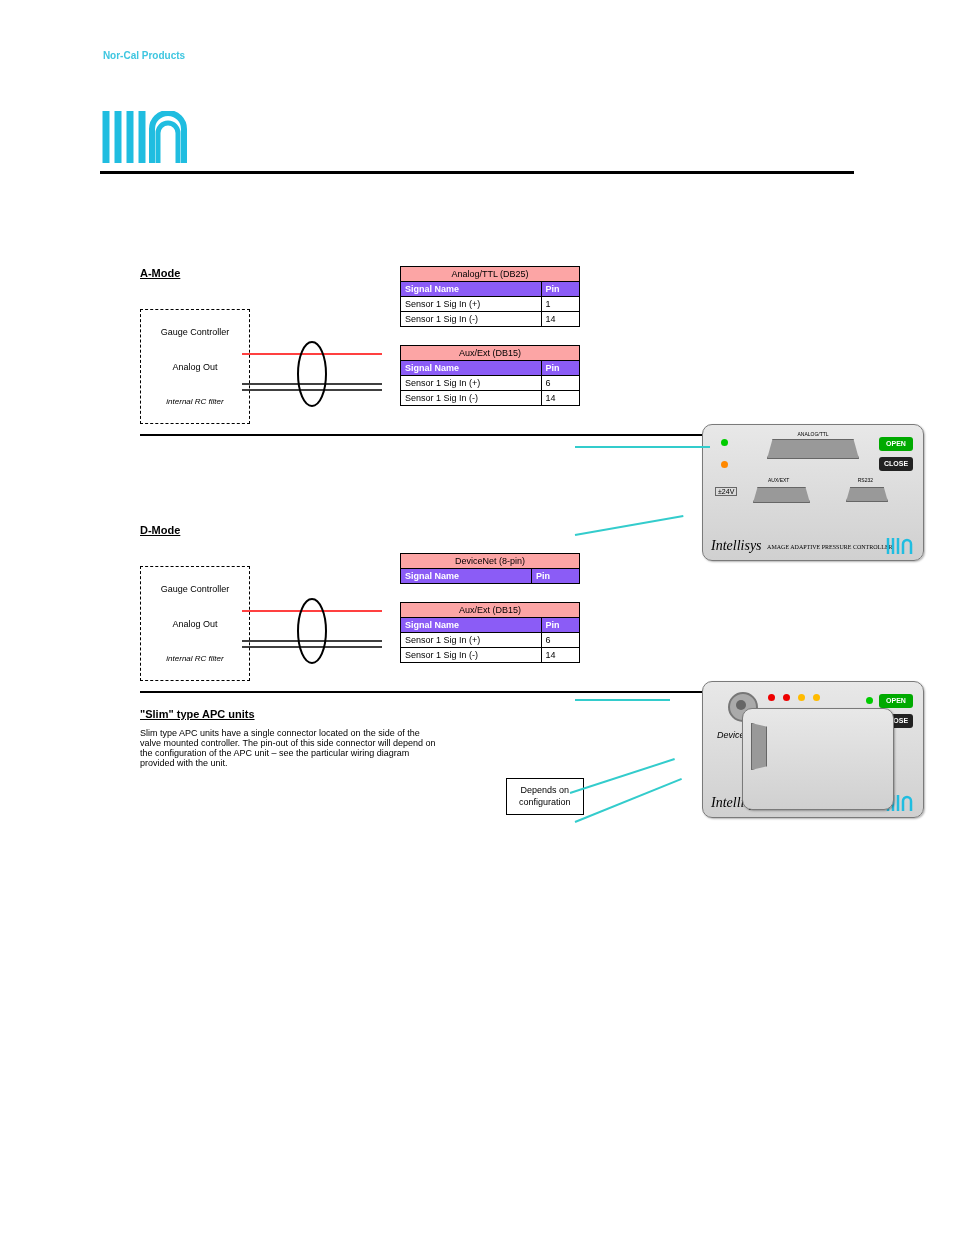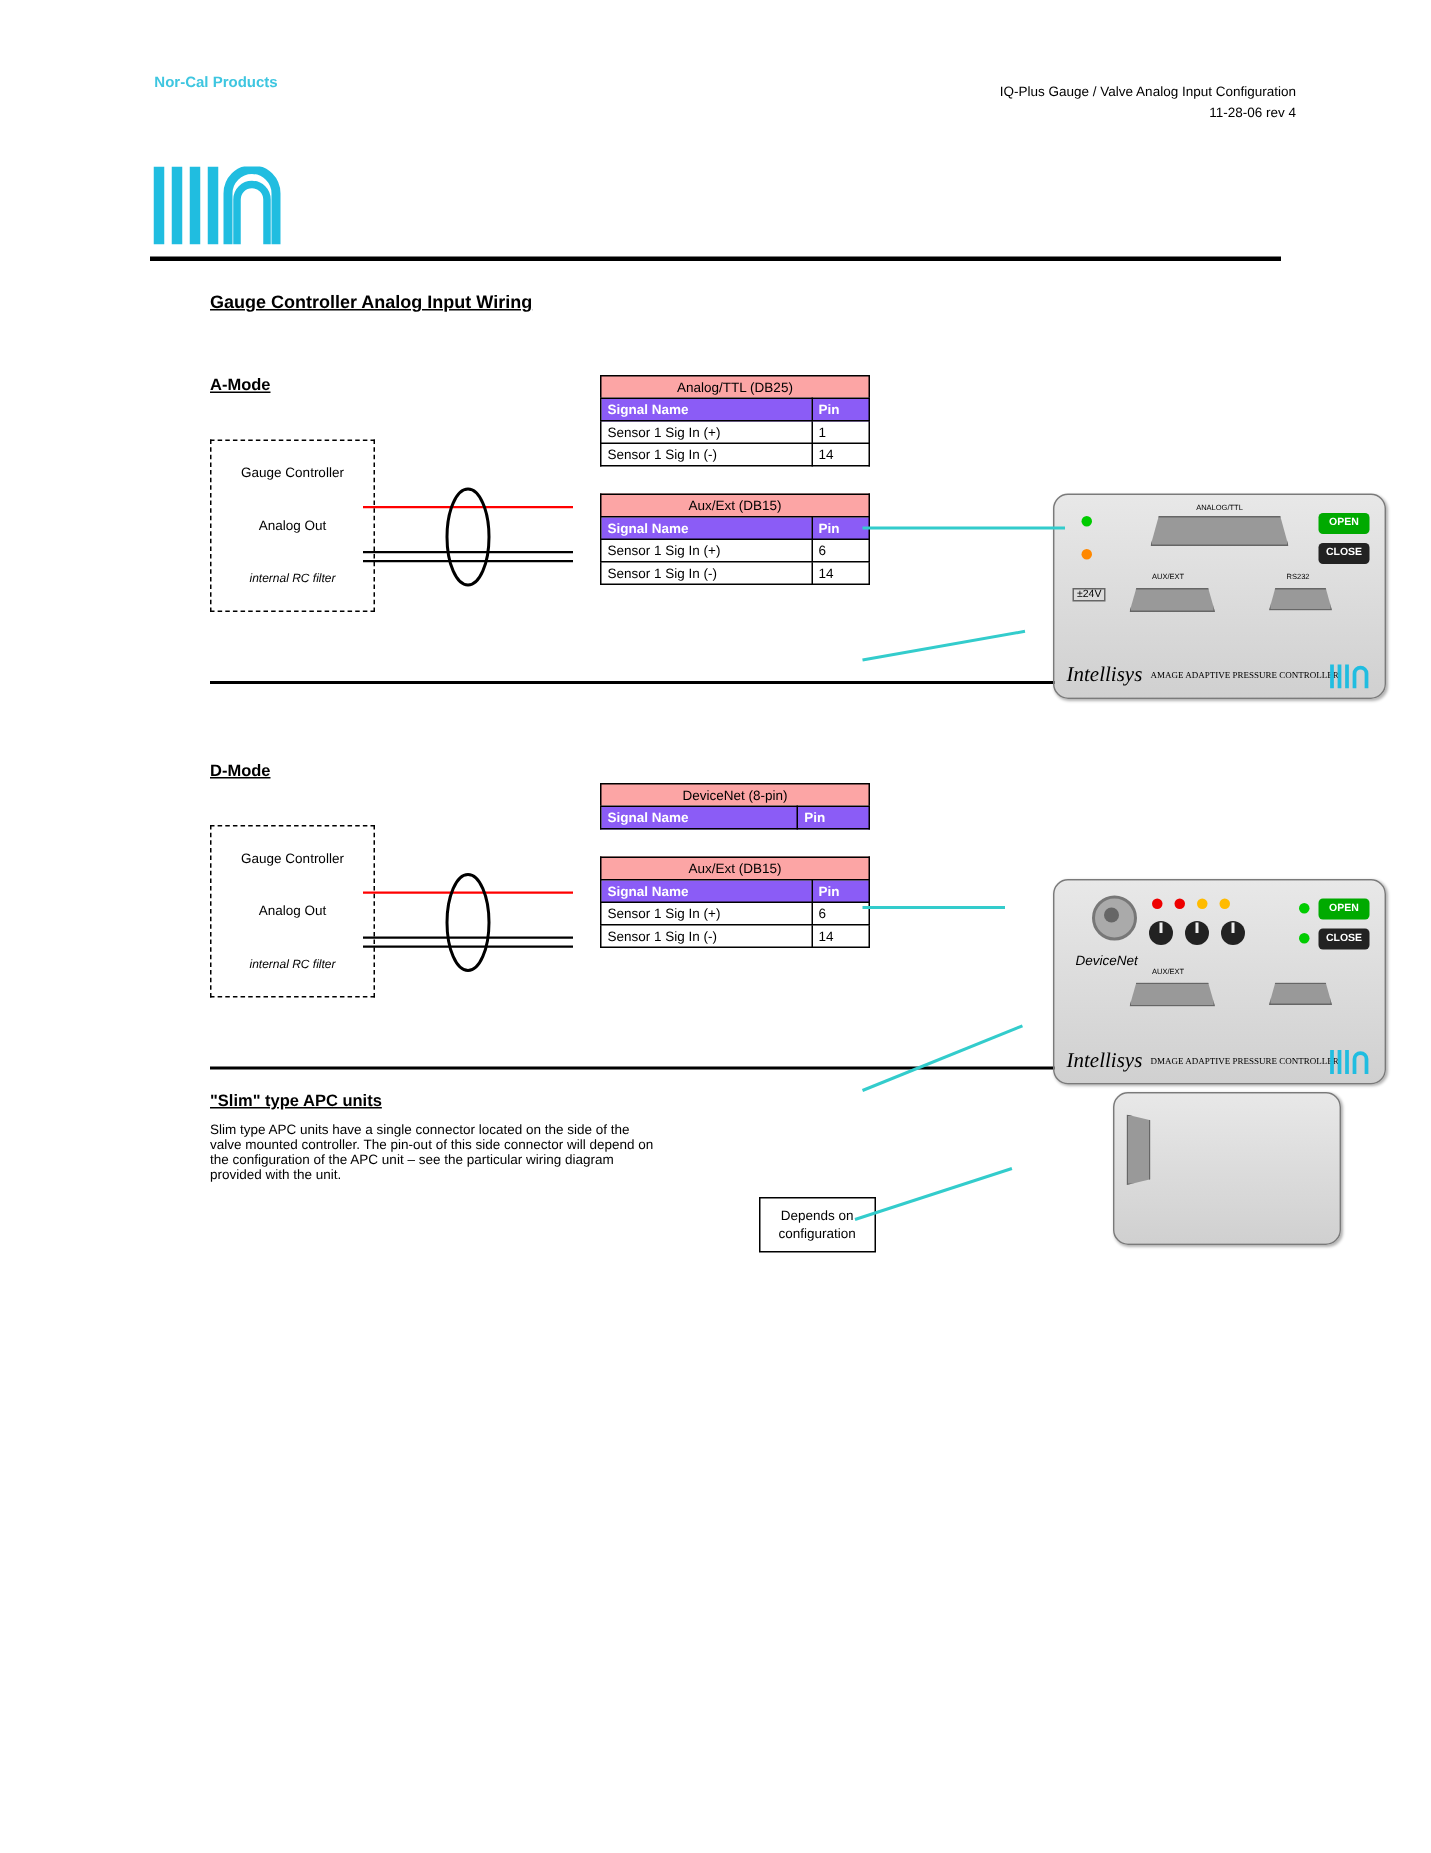--- a/index.html
+++ b/index.html
@@ -57,21 +57,21 @@
   }
   .sub-title {
     text-decoration: underline;
     font-weight: bold;
     font-size: 11px;
     margin-bottom: 10px;
   }
   .mode-block {
     position: relative;
     display: flex;
-    align-items: center;
+    align-items: flex-end;
     margin-bottom: 10px;
     min-height: 230px;
   }
   .left-col {
     width: 260px;
     flex-shrink: 0;
   }
   .tables-col {
     width: 180px;
     flex-shrink: 0;
@@ -219,30 +219,25 @@
         <g fill="none" stroke="#20bde0" stroke-width="7">
           <line x1="6" y1="0" x2="6" y2="52"></line>
           <line x1="18" y1="0" x2="18" y2="52"></line>
           <line x1="30" y1="0" x2="30" y2="52"></line>
           <line x1="42" y1="0" x2="42" y2="52"></line>
           <path d="M52 52 L52 18 A14 14 0 0 1 84 18 L84 52" stroke-width="6"></path>
           <path d="M58 52 L58 22 A8 8 0 0 1 78 22 L78 52" stroke-width="5"></path>
         </g>
       </svg>
     </div>
-    <div class="header-text">
-      <div>IQ-Plus Gauge / Valve Analog Input Configuration</div>
-      <div>11-28-06 rev 4</div>
-    </div>
   </div>
 
   <hr class="thick-hr">
 
   <div class="section">
-    <div class="section-title">Gauge Controller Analog Input Wiring</div>
 
     <div class="mode-block">
       <div class="left-col">
         <div class="sub-title">A-Mode</div>
         <div style="position:relative;">
           <div class="switch-box">
             <div class="sw-top">Gauge Controller</div>
             <div class="sw-top">Analog Out</div>
             <div class="sw-bot">internal RC filter</div>
           </div>

